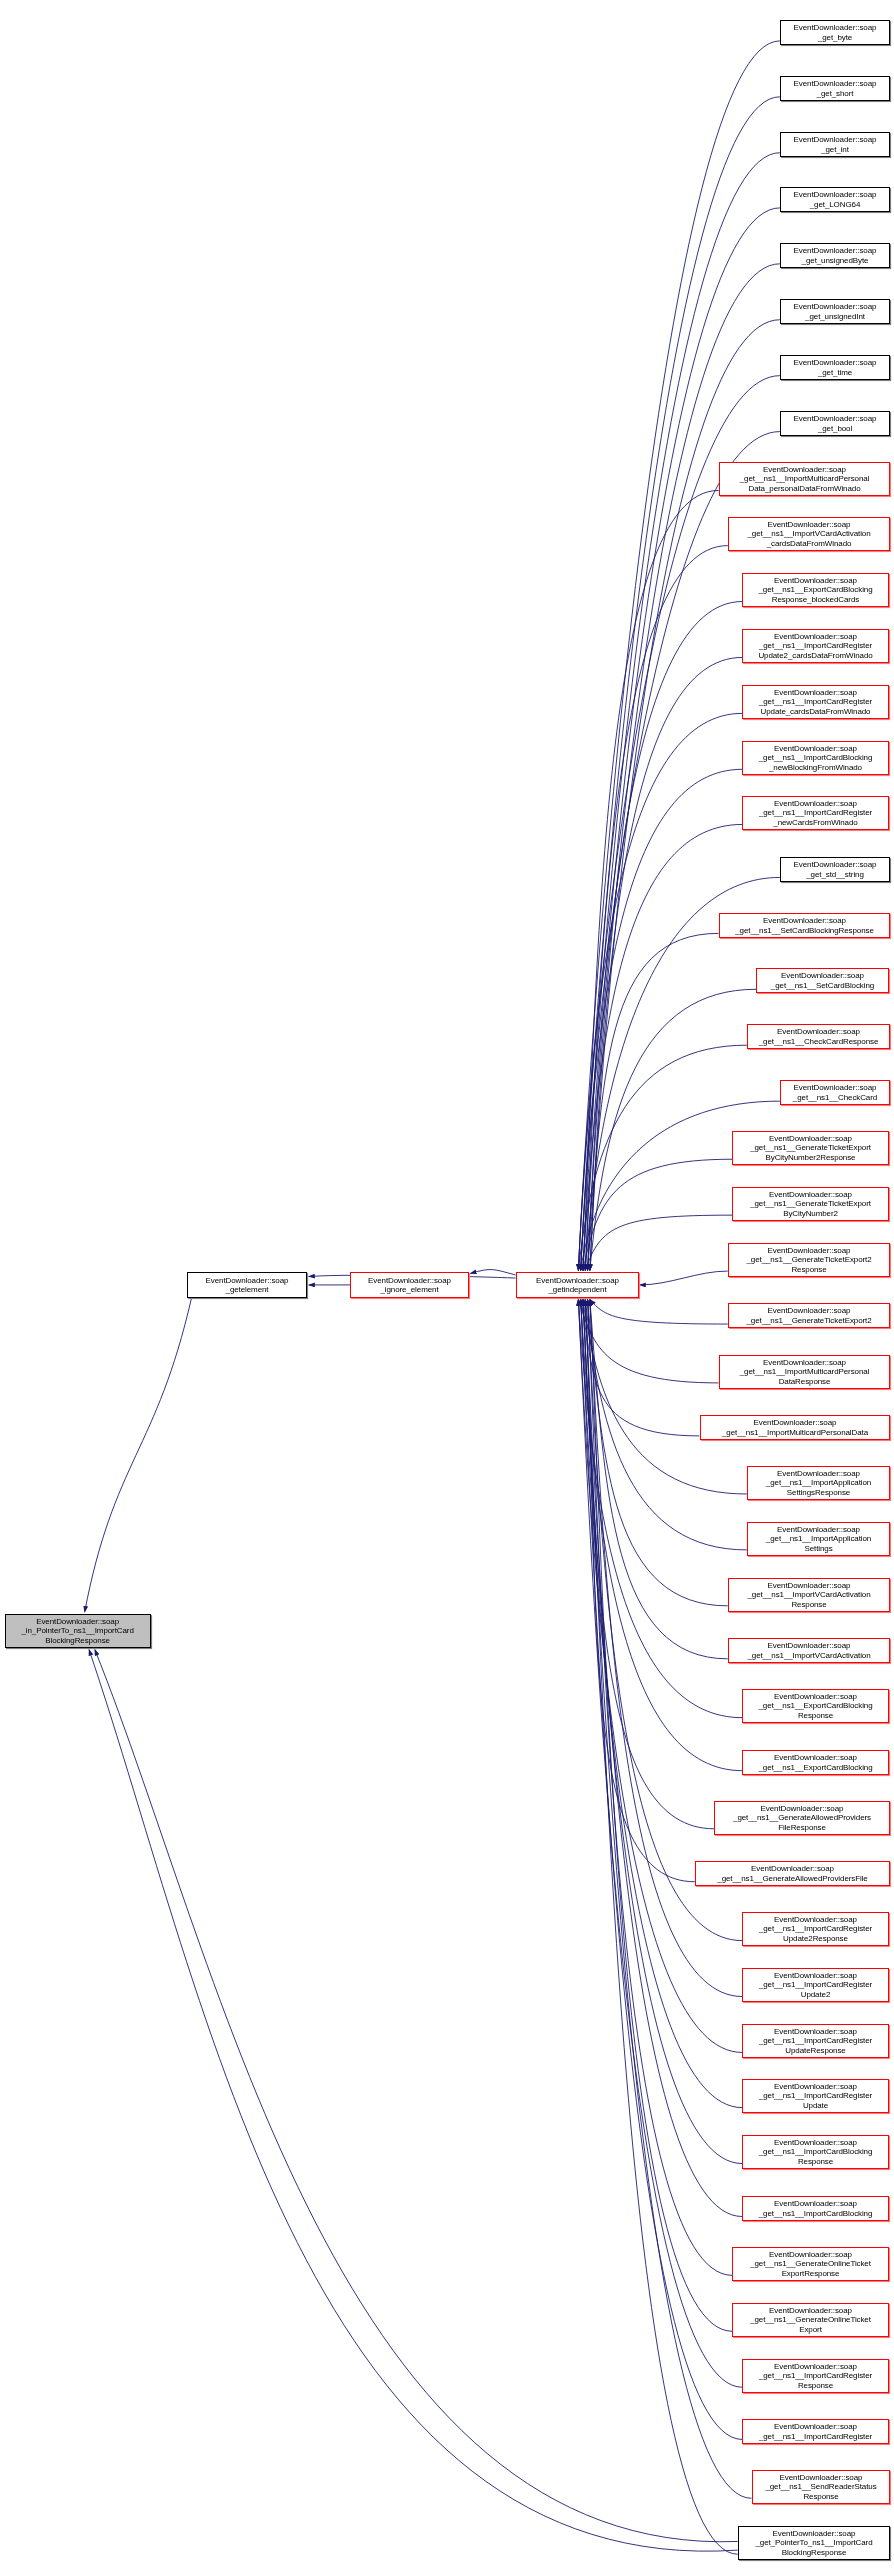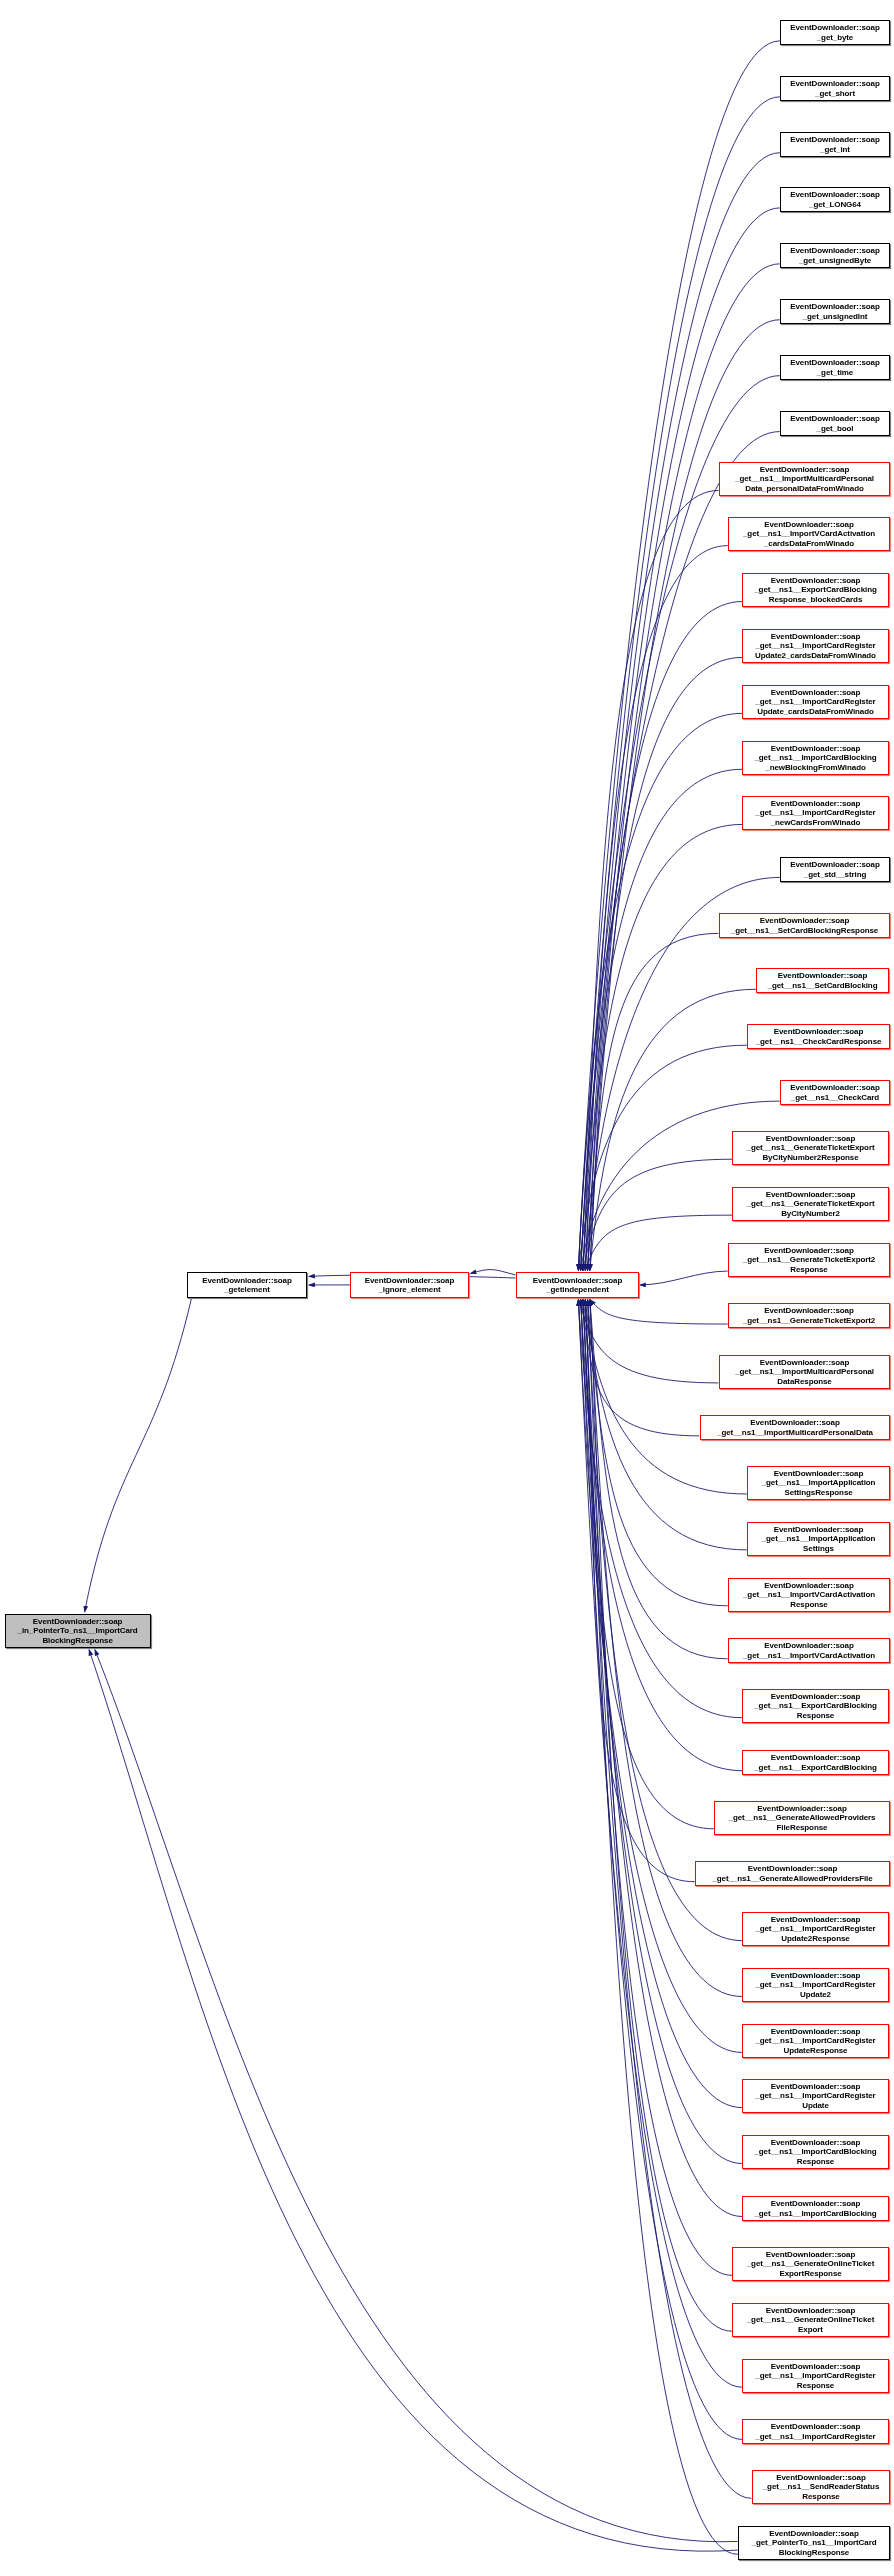--- a/index.html
+++ b/index.html
@@ -1,17 +1,17 @@
 <!DOCTYPE html>
 <html style="font-size:12.3px"><head>
 <meta charset="utf-8">
 <style>
   html,body{margin:0;padding:0;background:#ffffff;}
   body{font-family:"Liberation Sans","DejaVu Sans",sans-serif;}
-  #canvas{position:relative;width:894px;height:2576px;background:#fff;overflow:hidden;font-weight:bold;}
+  #canvas{position:relative;width:894px;height:2576px;background:#fff;overflow:hidden;}
   svg.edges{position:absolute;left:0;top:0;width:894px;height:2576px;pointer-events:none;}
   .node{position:absolute;box-sizing:border-box;background:#ffffff;
         display:flex;align-items:center;justify-content:center;text-align:center;
         font-size:8px;line-height:9.3px;color:#000;white-space:pre-line;
         letter-spacing:-0.1px;}
   .node.black{border:0.8px solid #000;box-shadow:1.1px 1.1px 0 #808080;}
   .node.red{border:0.8px solid #ff0000;box-shadow:1.1px 1.1px 0 #f08080;}
   .node.root{background:#bfbfbf;border:0.8px solid #000;box-shadow:1.1px 1.1px 0 #808080;}
   .node span{display:block;padding:0 2.3px;}
 </style>

